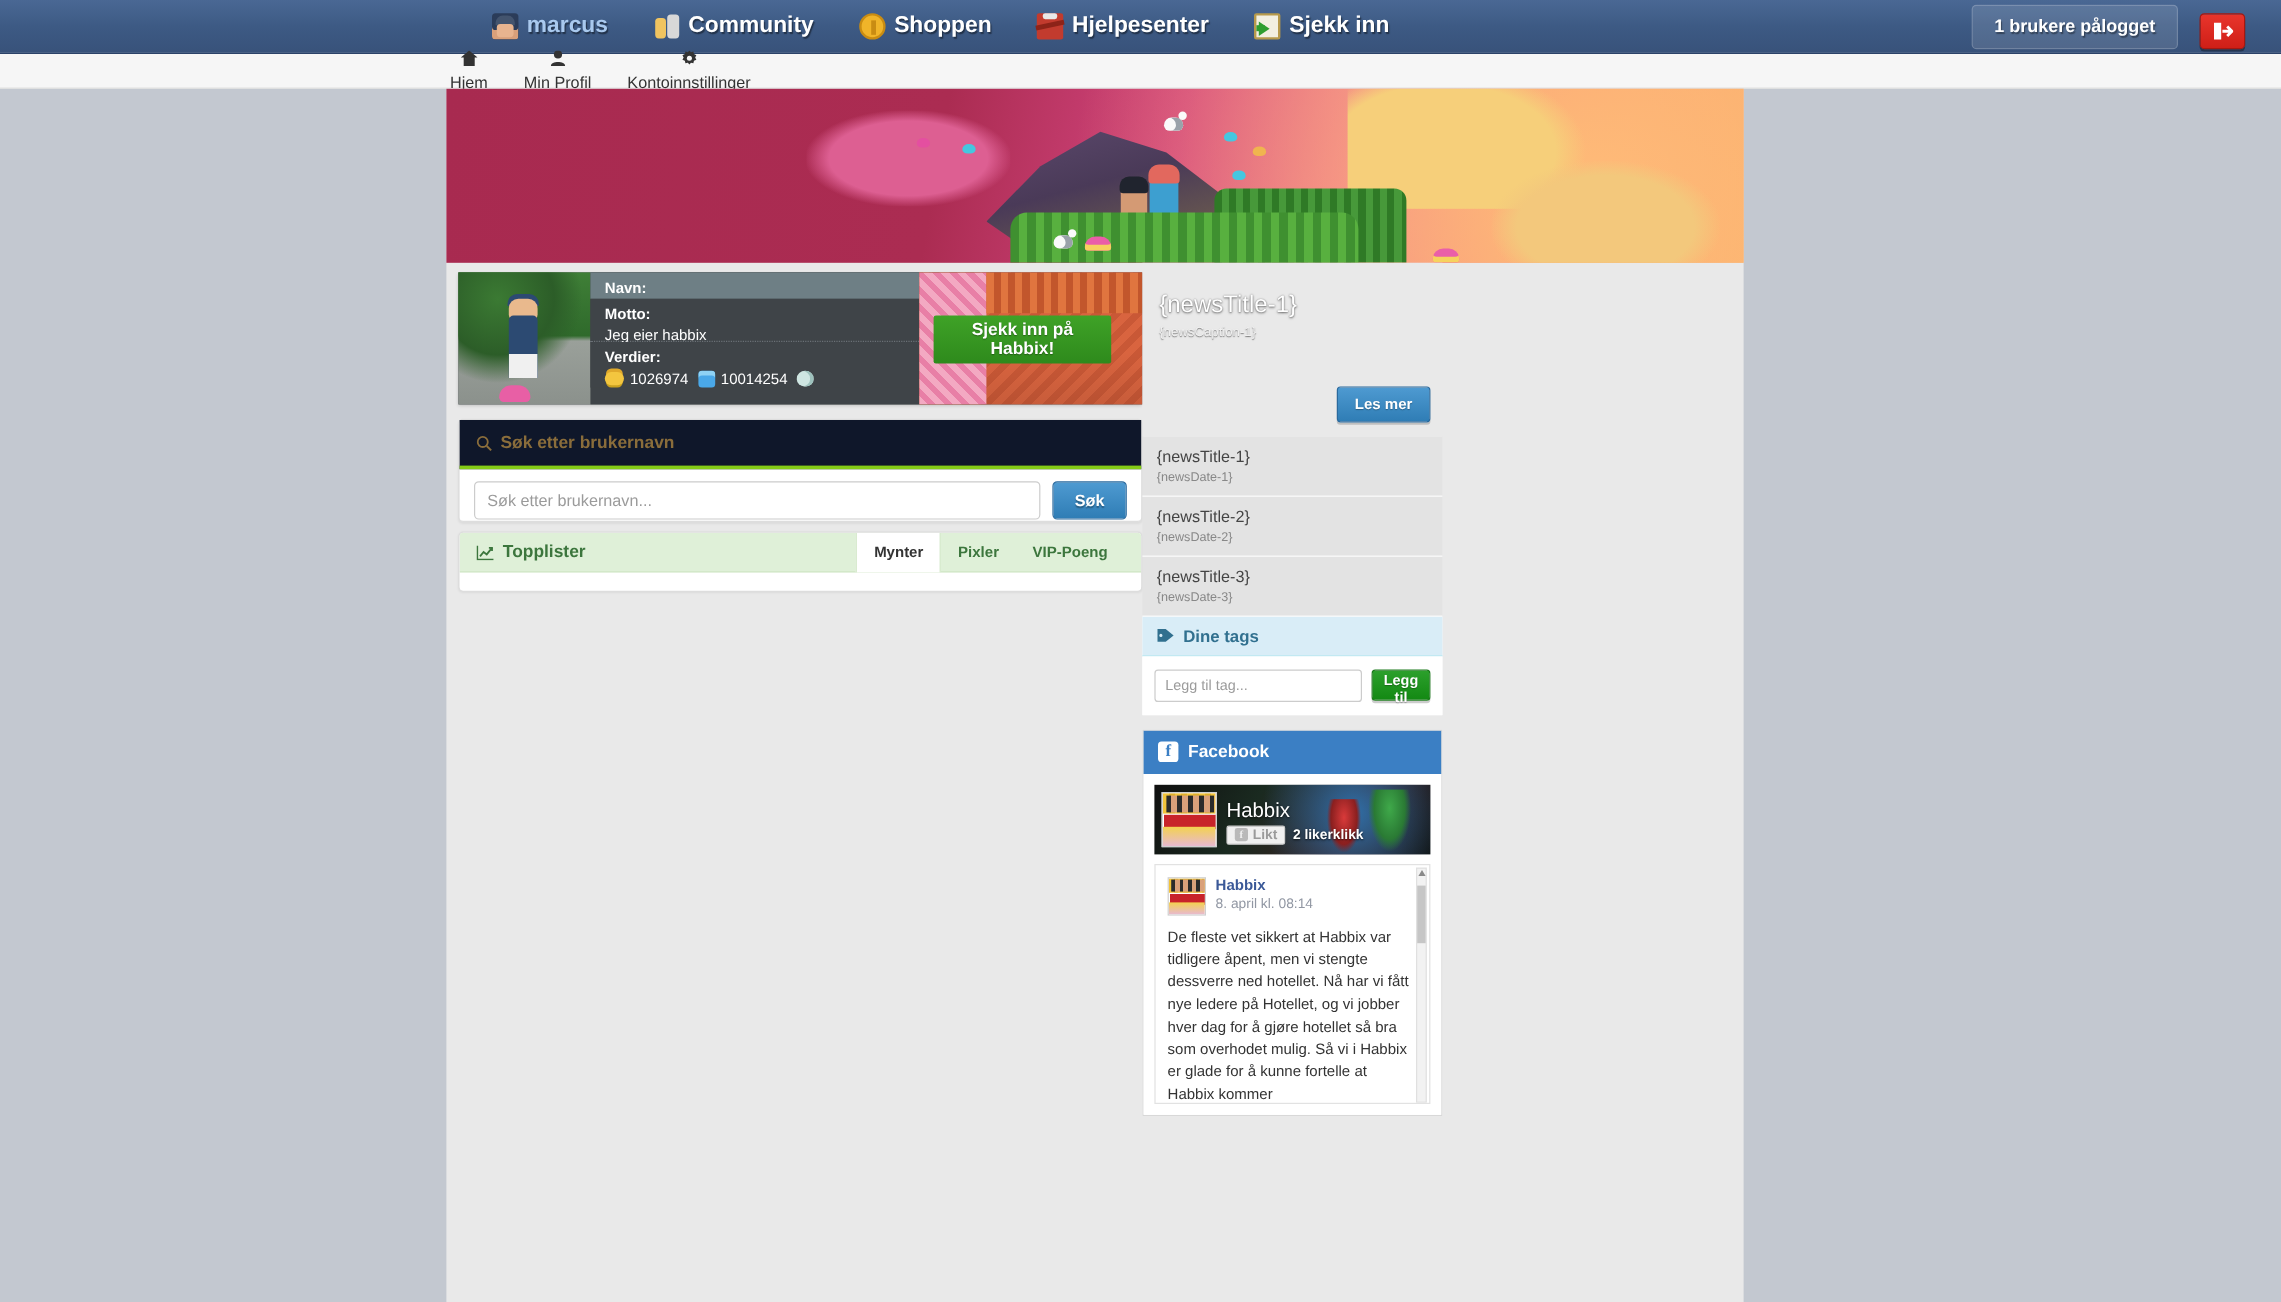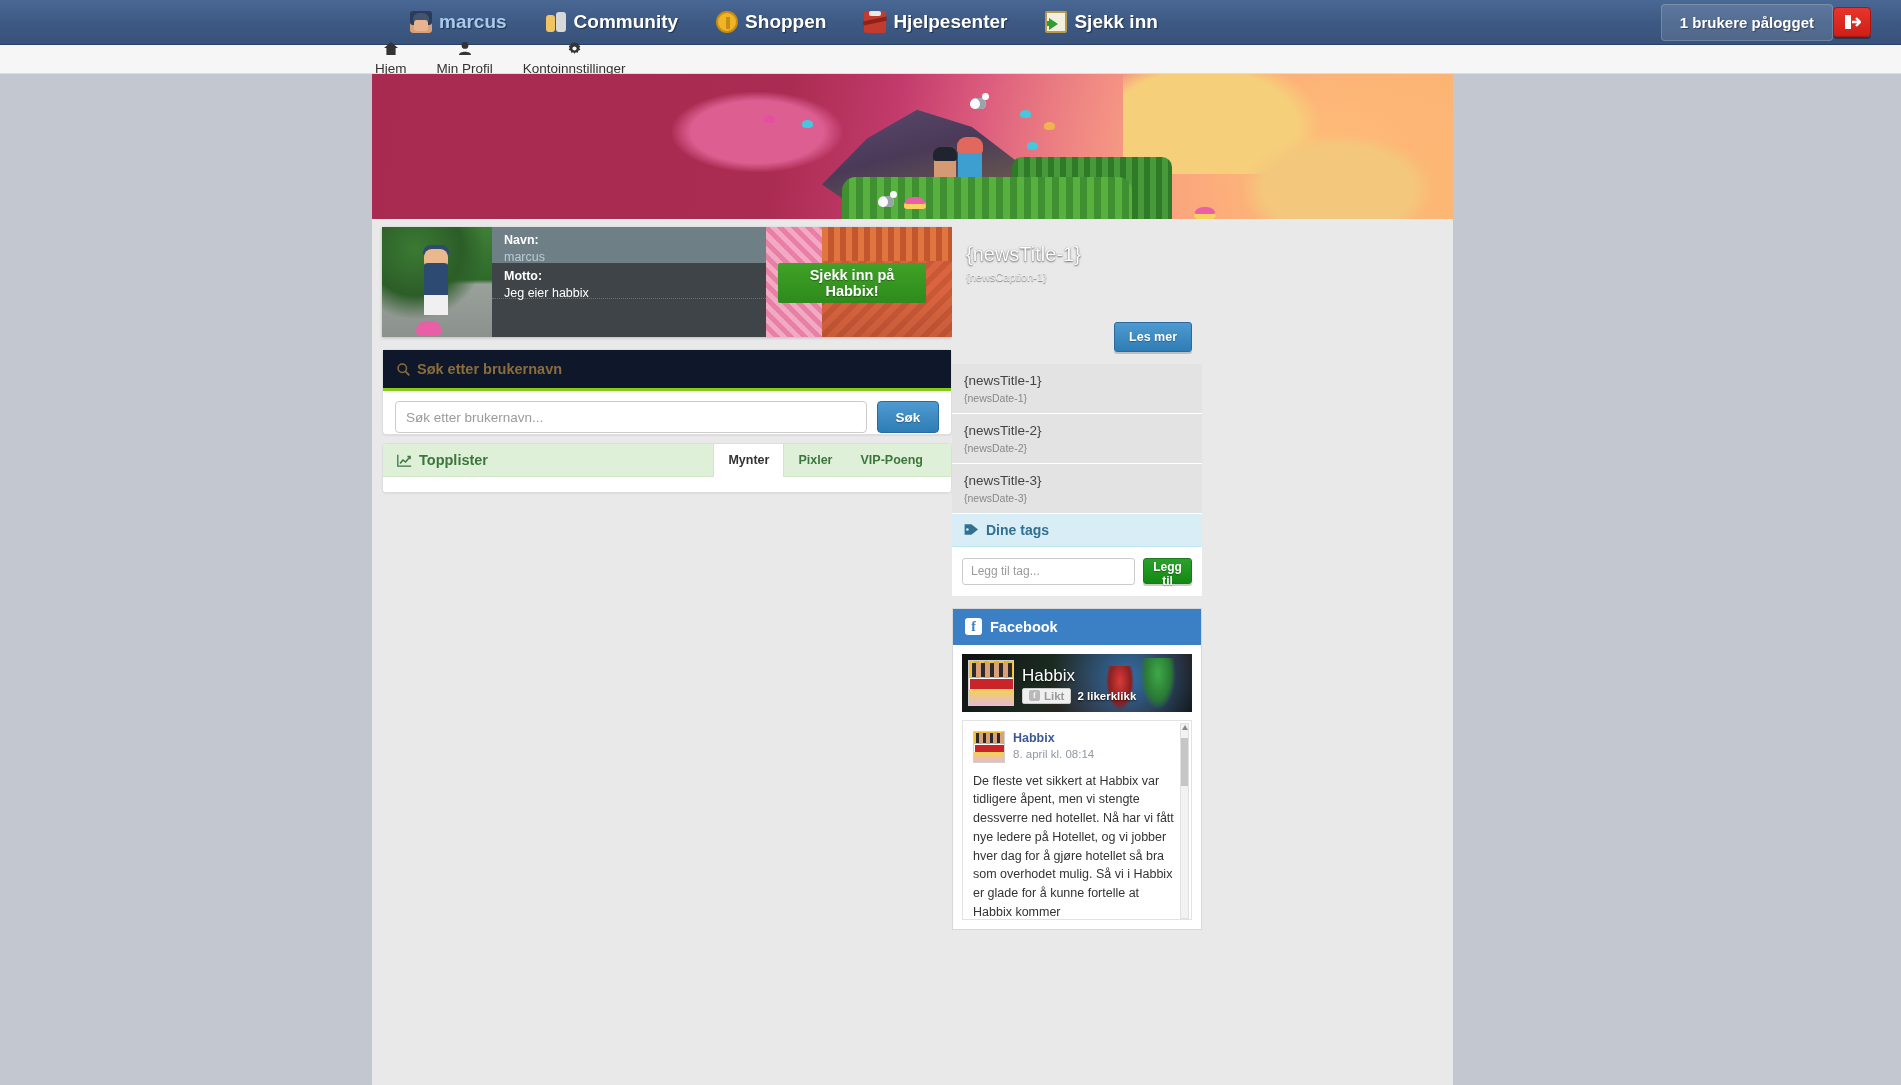--- a/index.html
+++ b/index.html
@@ -47,21 +47,21 @@
   .ic-coin:after{content:"";position:absolute;left:8px;top:4px;width:4px;height:12px;background:#c98c12;}
   
   .ic-tool { background:#c23b2e; border-radius:2px; }
   .ic-tool:before{content:"";position:absolute;left:-1px;top:8px;width:24px;height:4px;background:#8d2318;transform:rotate(-12deg);}
   .ic-tool:after{content:"";position:absolute;left:5px;top:0px;width:12px;height:5px;background:#e8e8e8;border-radius:2px;}
   
   .ic-door { background:#f2efe0; border:2px solid #b79a4b; border-radius:2px; }
   .ic-door:after{content:"";position:absolute;left:2px;top:5px;width:0;height:0;border-left:9px solid #2f9e2f;border-top:6px solid transparent;border-bottom:6px solid transparent;}
   .ic-door:before{content:"";position:absolute;left:0px;top:8px;width:7px;height:5px;background:#2f9e2f;}
 
-  .topnav-right { margin-left:auto; display:flex; align-items:center; padding-right:10px; }
+  .topnav-right { margin-left:auto; display:flex; align-items:flex-end; gap:18px; padding-right:10px; }
   .users-pill {
     background:rgba(255,255,255,.12);
     border:1px solid rgba(255,255,255,.18);
     border-radius:4px; padding:9px 18px;
     color:#ffffff; font-size:15px; font-weight:bold;
     text-shadow:1px 1px 1px rgba(0,0,0,.4);
     cursor:pointer;
   }
   .logout-btn {
     width:38px; height:30px; background:linear-gradient(to bottom,#e8352c,#cf1f17);
@@ -156,21 +156,21 @@
   .avatar-box .ab-cap {
     position:absolute; left:41px; top:18px; width:26px; height:10px;
     background:#2c4a72; border-radius:8px 8px 0 0;
   }
   .avatar-box .ab-lotus {
     position:absolute; left:34px; bottom:2px; width:26px; height:14px;
     background:#e85fa5; border-radius:13px 13px 5px 5px;
   }
   .info-col { flex:1; display:flex; flex-direction:column; background:#3f4448; }
   .info-block { padding:6px 12px; position:relative; }
-  .info-block.b1 { background:#6e7f85; height:36px; }
+  .info-block.b1 { background:#6e7f85; height:22px; }
   .info-block.b2 { background:#3f4448; height:36px; border-bottom:1px dotted #6a7076; }
   .info-block.b3 { background:#3f4448; height:38px; }
   .info-label { font-size:12.5px; font-weight:bold; color:#ffffff; line-height:1.25; }
   .info-value { font-size:12.5px; color:#b9cbd6; line-height:1.35; }
   .info-value.white { color:#ffffff; }
   .vals { display:flex; align-items:center; gap:8px; margin-top:2px; }
   .vals .v { display:flex; align-items:center; gap:5px; font-size:12.5px; color:#ffffff; }
   .coin-ic { width:16px; height:11px; background:#f3c63f; border-radius:7px;
      box-shadow:0 -4px 0 -1px #e0a92b, 0 3px 0 -1px #caa11f; }
   .diamond-ic { width:14px; height:14px; background:#4aa8e8; border-radius:3px; transform:rotate(0deg);
@@ -482,20 +482,37 @@
     </div>
 
     <div class="info-col">
       <div class="info-block b1">
         <div class="info-label">Navn:</div>
         <div class="info-value">marcus</div>
       </div>
       <div class="info-block b2">
         <div class="info-label">Motto:</div>
         <div class="info-value white">Jeg eier habbix</div>
+      </div>
+      <div class="info-block b3">
+        <div class="info-label">Verdier:</div>
+        <div class="vals">
+          <span class="v">
+            <span class="coin-ic"></span>
+            <span>1026974</span>
+          </span>
+          <span class="v">
+            <span class="diamond-ic"></span>
+            <span>10014254</span>
+          </span>
+          <span class="v">
+            <span class="seashell-ic"></span>
+            <span></span>
+          </span>
+        </div>
       </div>
     </div>
 
     <div class="checkin-box">
       <div class="cb-sakura"></div>
       <div class="cb-roof"></div>
       <button class="checkin-btn">Sjekk inn på Habbix!</button>
     </div>
 
   </div>

